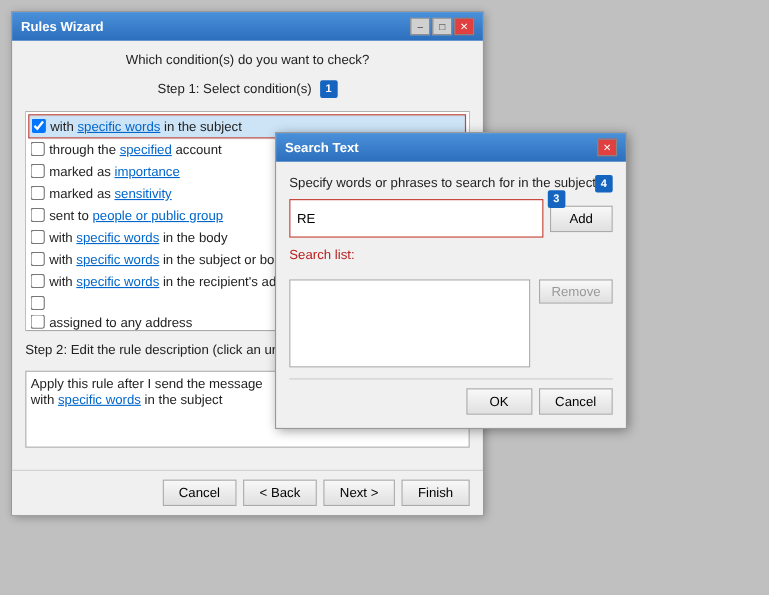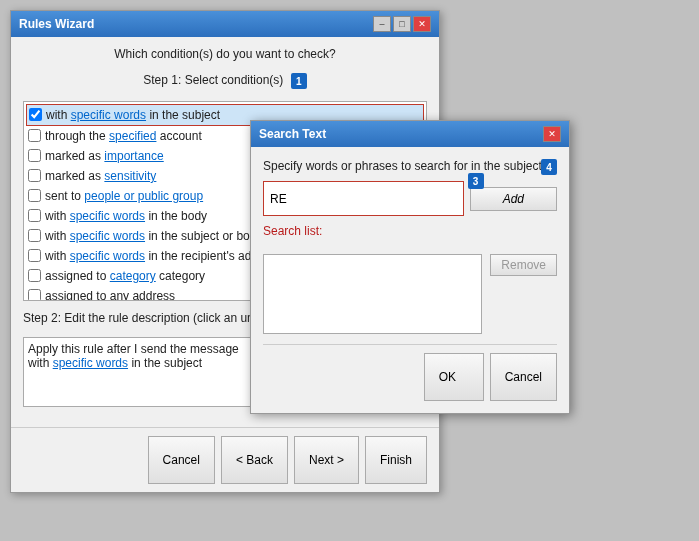--- a/index.html
+++ b/index.html
@@ -141,27 +141,27 @@
     .wizard-footer {
       border-top: 1px solid #ccc;
       padding: 8px 12px;
       display: flex;
       justify-content: flex-end;
       gap: 6px;
       background: #f0f0f0;
     }
 
     .btn {
-      padding: 16px 14px;
+      padding: 4px 14px;
       font-size: 12px;
       background: linear-gradient(to bottom, #f8f8f8, #e0e0e0);
       border: 1px solid #aaa;
       cursor: pointer;
       min-width: 60px;
-      text-align: left;
+      text-align: center;
     }
 
     
     .search-dialog {
       position: absolute;
       top: 120px;
       left: 250px;
       width: 320px;
       background: #f0f0f0;
       border: 1px solid #999;
@@ -207,28 +207,27 @@
     .search-input {
       width: 100%;
       border: 1px solid #c0392b;
       padding: 3px 6px;
       font-size: 12px;
       background: white;
       height: 35px;
     }
 
     .add-btn {
-      padding: 3px 32px;
+      padding: 3px 17px;
       font-size: 12px;
       background: linear-gradient(to bottom, #f8f8f8, #e0e0e0);
       border: 1px solid #aaa;
       cursor: pointer;
       white-space: nowrap;
       height: 24px;
-      font-style: italic;
     }
 
     .search-list-label {
       font-size: 12px;
       margin-bottom: 16px;
       color: #b91c1c;
     }
 
     .search-list-area {
       display: flex;
@@ -338,21 +337,20 @@
         <span class="condition-text">with <span class="link-text">specific words</span> in the subject or body</span>
       </div>
 
       <div class="condition-item">
         <input type="checkbox" style="">
         <span class="condition-text">with <span class="link-text">specific words</span> in the recipient's address</span>
       </div>
 
       <div class="condition-item">
         <input type="checkbox" style="">
-        <span class="condition-text">assigned to <span class="link-text">category</span> category</span>
       </div>
 
       <div class="condition-item">
         <input type="checkbox" style="">
         <span class="condition-text">assigned to any address</span>
       </div>
 
     </div>
 
     <div class="step2-header">

